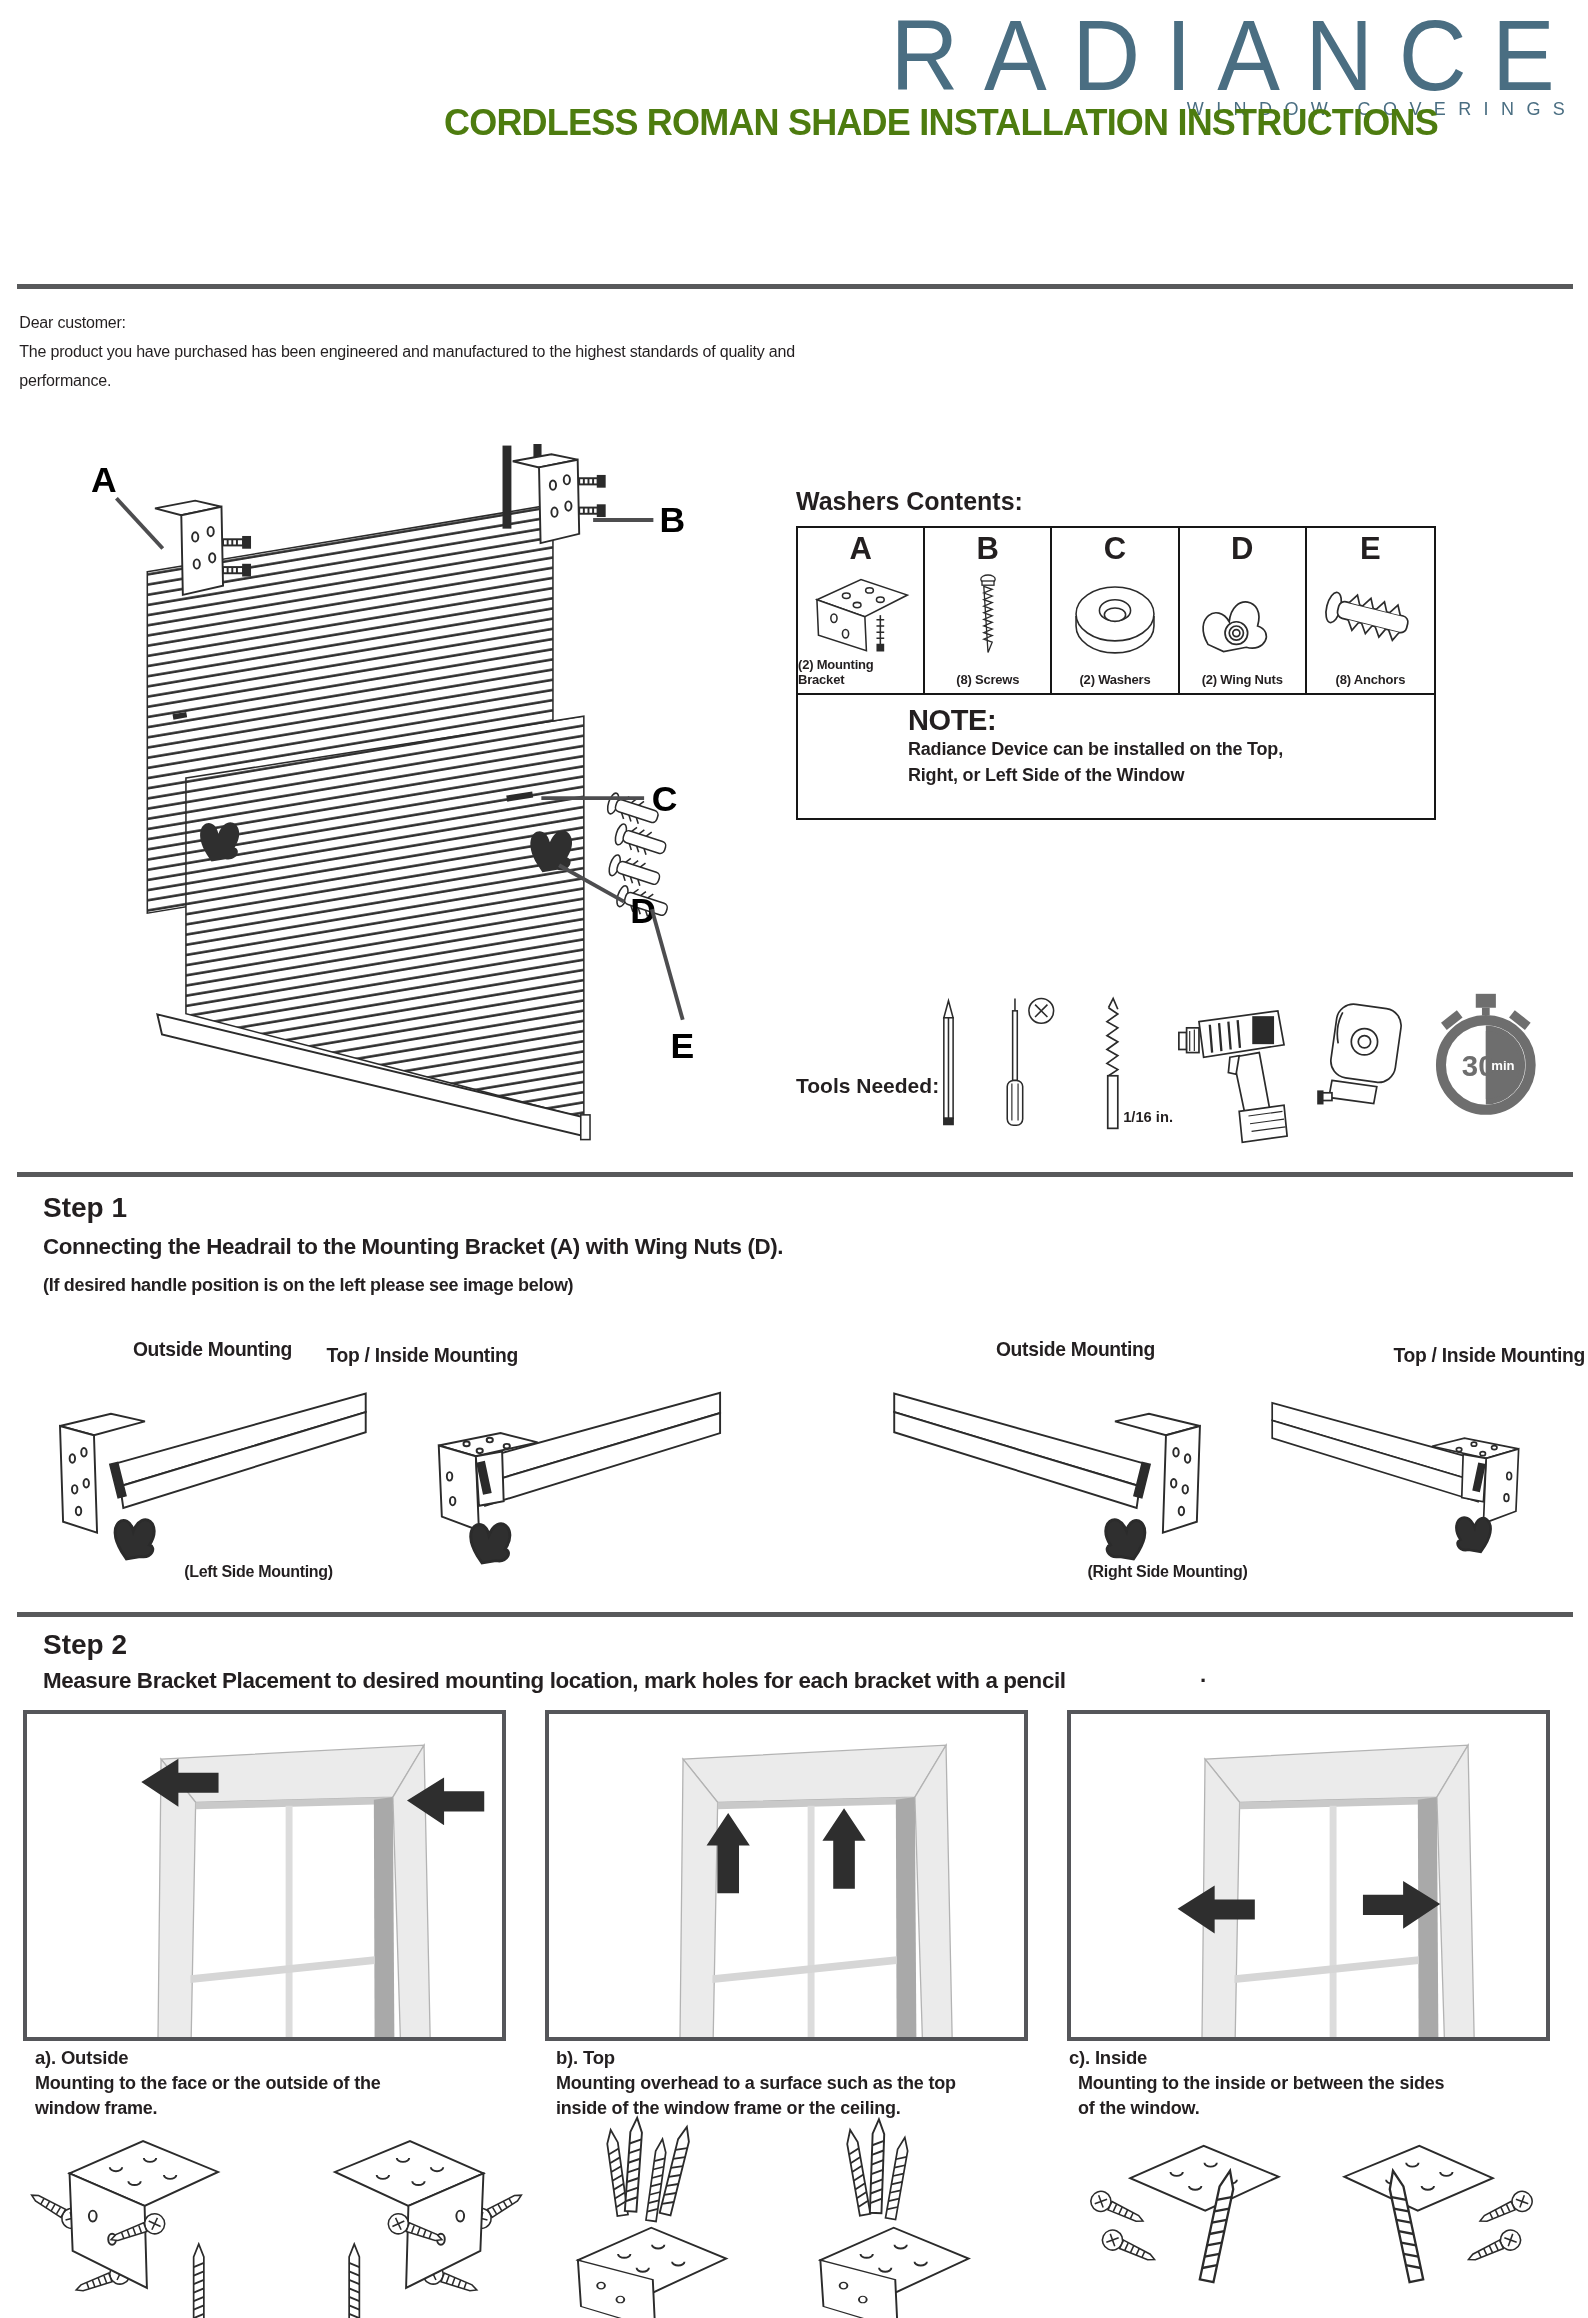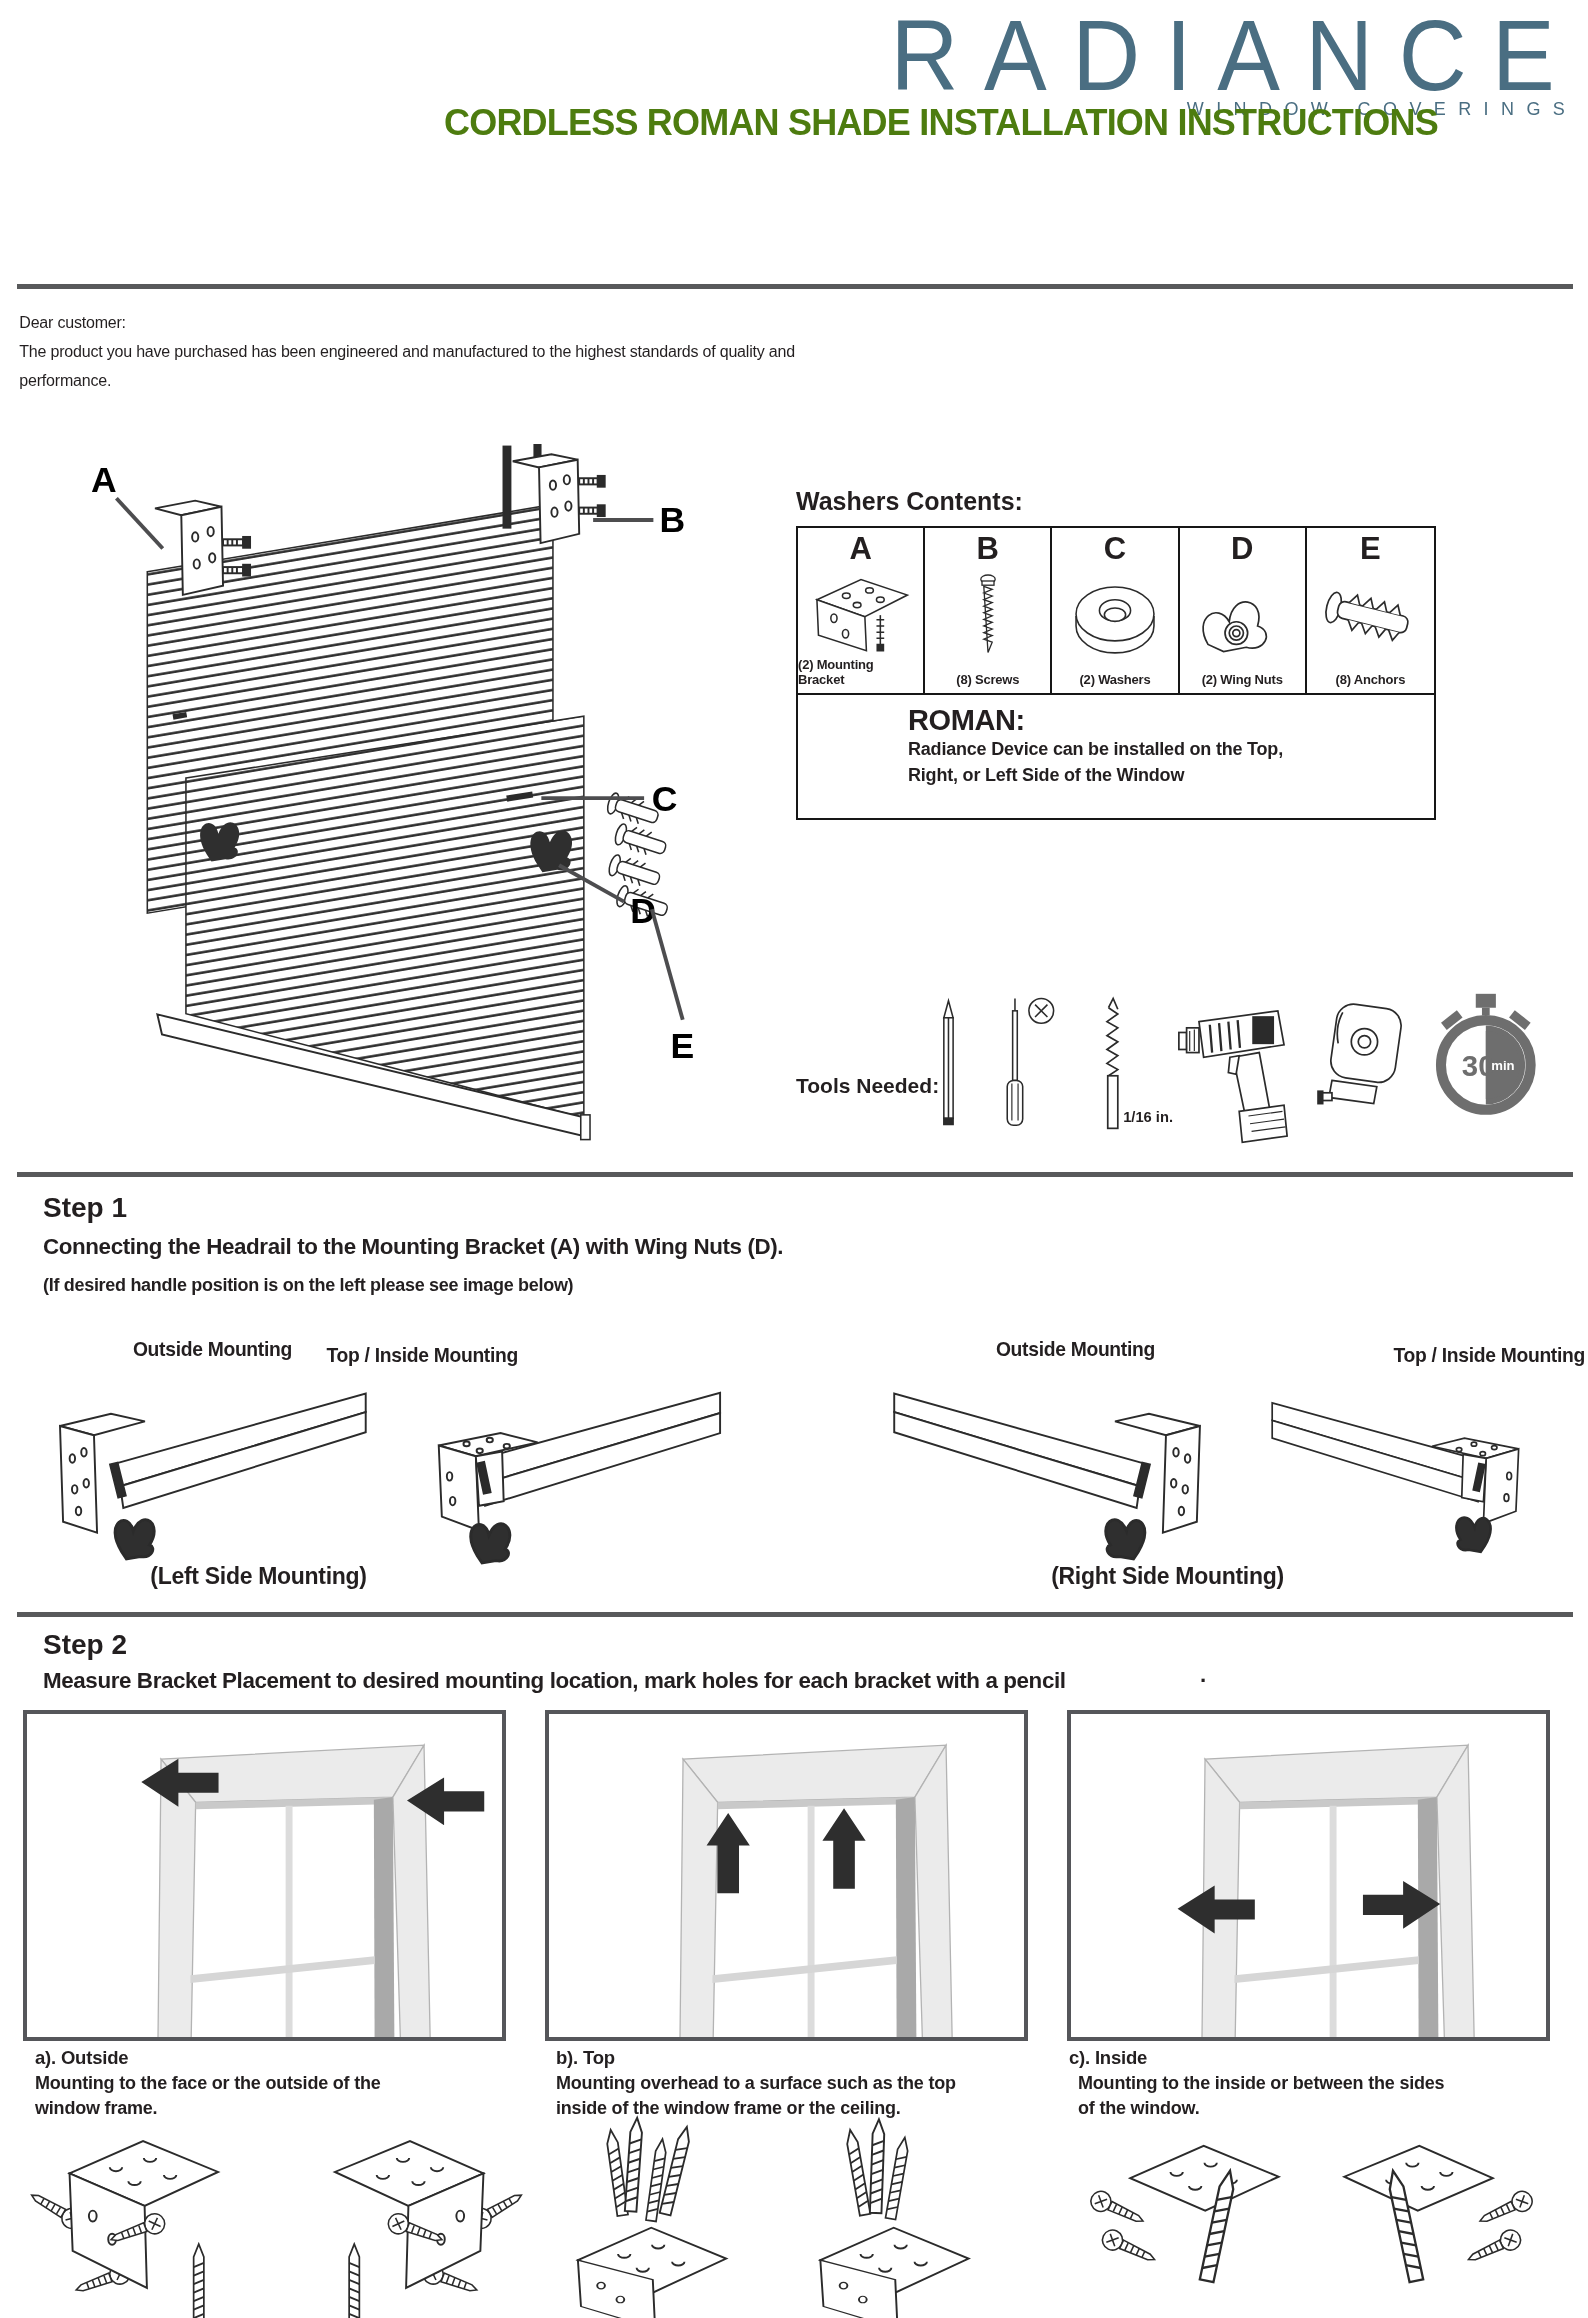--- a/index.html
+++ b/index.html
@@ -33,21 +33,21 @@
   .hw-note{border-top:2.3px solid #161616;padding:9.3px 0 0 110px;}
   .hw-note-title{font-size:29px;font-weight:700;letter-spacing:-0.4px;}
   .hw-note-line{font-size:18px;font-weight:700;line-height:25.5px;letter-spacing:-0.2px;}
   
   .tools-label{position:absolute;left:796px;top:1074px;font-size:21px;font-weight:700;}
   
   .step-title{position:absolute;left:43px;font-size:28px;font-weight:700;}
   .step-sub{position:absolute;left:43px;font-size:22.4px;font-weight:700;letter-spacing:-0.4px;}
   .step-note{position:absolute;left:43px;font-size:18px;font-weight:700;letter-spacing:-0.3px;}
   .s1-label{position:absolute;font-size:19.3px;font-weight:700;text-align:right;letter-spacing:-0.3px;}
-  .s1-caption{position:absolute;font-size:23px;font-weight:700;text-align:center;letter-spacing:-0.3px;}
+  .s1-caption{position:absolute;font-size:16px;font-weight:700;text-align:center;letter-spacing:-0.3px;}
   .period{position:absolute;left:1200px;top:1662px;font-size:22.4px;font-weight:700;}
   
   .panel{position:absolute;top:1710px;width:475px;height:323px;border:4.6px solid #55565a;
         background:#ffffff;}
   .opt-head{position:absolute;font-size:18.5px;font-weight:700;letter-spacing:-0.2px;}
   .opt-line{position:absolute;font-size:18px;font-weight:700;letter-spacing:-0.2px;}
   svg text{font-family:"Liberation Sans",sans-serif;}
 </style>
 </head>
 <body>
@@ -298,21 +298,21 @@
             <rect x="6" y="-11" width="92" height="22" rx="8"></rect>
             <path d="M18,-11 l8,-12 l6,12 M36,-11 l8,-12 l6,12 M54,-11 l8,-12 l6,12 M72,-11 l8,-12 l6,12" fill="#ffffff"></path>
             <path d="M22,11 l8,12 l6,-12 M40,11 l8,12 l6,-12 M58,11 l8,12 l6,-12 M76,11 l8,12 l6,-12" fill="#ffffff"></path>
           </g>
         </svg>
       </div>
       <div class="hw-caption">(8) Anchors</div>
     </div>
   </div>
   <div class="hw-note">
-    <div class="hw-note-title">ROMAN:</div>
+    <div class="hw-note-title">NOTE:</div>
     <div class="hw-note-line">Radiance Device can be installed on the Top,</div>
     <div class="hw-note-line">Right, or Left Side of the Window</div>
   </div>
 </div>
 
 <div class="tools-label">Tools Needed:</div>
 <svg class="abs" style="left:916px;top:989px" width="634" height="155" viewBox="0 0 820 200">
 
   <g transform="translate(28,15)" stroke="#2b2b2b" stroke-width="2" fill="#ffffff">
     <polygon points="8,22 14,0 20,22"></polygon>

